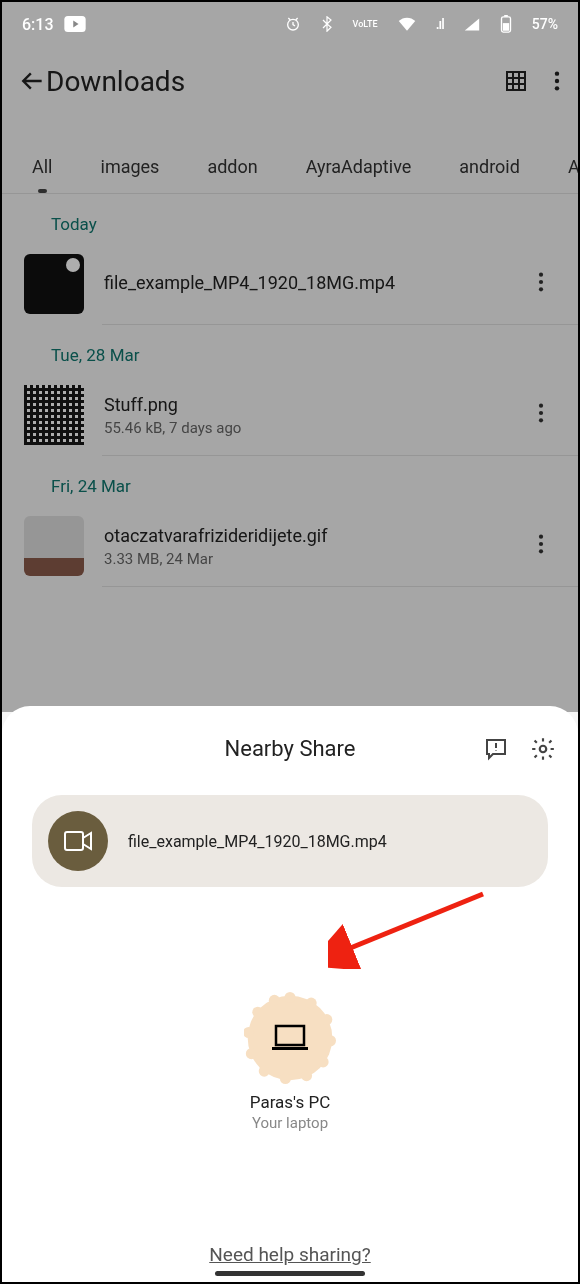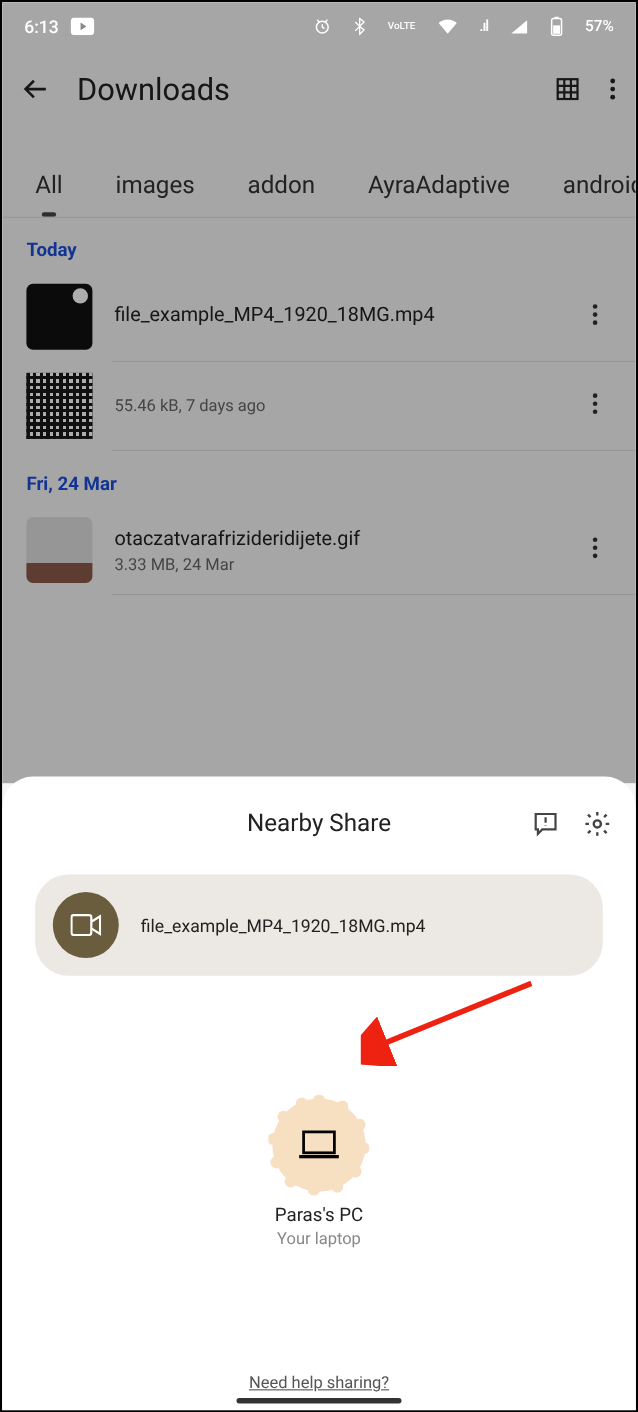--- a/index.html
+++ b/index.html
@@ -7,29 +7,29 @@
 body { background: #fff; position: relative; border: 2px solid #000; overflow: hidden; }
 
 .dim-layer { position: absolute; inset: 0; background: #f5f5f5; }
 .dim-overlay { position: absolute; inset: 0; background: rgba(0,0,0,0.32); z-index: 5; pointer-events: none; }
 
 .status-bar { height: 44px; display: flex; align-items: center; justify-content: space-between; padding: 17px 20px; color: #fff; font-size: 16px; font-weight: 500; position: relative; z-index: 6; }
 .status-left { display: flex; align-items: center; gap: 10px; }
 .status-right { display: flex; align-items: center; gap: 20px; font-size: 14px; }
 .status-right svg { fill: #fff; }
 
-.app-bar { height: 70px; display: flex; align-items: center; padding: 0 18px; gap: 24px; }
+.app-bar { height: 70px; display: flex; align-items: center; padding: 0 18px; }
 .app-bar .title { font-size: 28px; font-weight: 400; color: #222; flex: 1; }
 .app-bar-actions { display: flex; gap: 26px; align-items: center; }
 
-.tabs { display: flex; gap: 48px; padding: 40px 30px 16px 30px; overflow: hidden; white-space: nowrap; color: #333; font-size: 22px; border-bottom: 1px solid #ddd; }
+.tabs { display: flex; gap: 48px; padding: 40px 30px 16px 30px; overflow: hidden; white-space: nowrap; color: #333; font-size: 18px; border-bottom: 1px solid #ddd; }
 .tabs .tab:first-child { position: relative; }
 .tabs .tab:first-child::after { content: ""; position: absolute; left: 6px; right: 6px; bottom: -16px; height: 4px; background: #444; border-radius: 2px; }
 
-.section-header { padding: 20px 22px 10px; font-size: 17px; color: #1d4ed8; font-weight: 700; }
+.section-header { padding: 20px 22px 10px; font-size: 17px; color: #0f766e; font-weight: 400; margin-left: 27px; }
 
 .file-row { display: flex; align-items: center; padding: 10px 22px; gap: 20px; }
 .thumb { width: 60px; height: 60px; background: #111; border-radius: 6px; flex-shrink: 0; position: relative; }
 .thumb.qrcode { background: #fff; }
 .thumb.photo { background: linear-gradient(#ddd 70%, #8a5a4a 70%); }
 .thumb .play-badge { position: absolute; top: 4px; right: 4px; width: 14px; height: 14px; background: #fff; border-radius: 50%; }
 .file-info { flex: 1; }
 .file-name { font-size: 18px; color: #222; margin-bottom: 4px; }
 .file-meta { font-size: 15px; color: #666; }
 .file-more { width: 30px; text-align: center; color: #333; }
@@ -47,21 +47,21 @@
 
 .device-area { flex: 1; display: flex; flex-direction: column; align-items: center; justify-content: center; position: relative; }
 .device-badge { width: 80px; height: 80px; border-radius: 50%; background: #f7dfc2; display: flex; align-items: center; justify-content: center; position: relative; }
 .device-badge::before { content: ""; position: absolute; inset: -6px; border-radius: 50%; background: radial-gradient(circle, #f7dfc2 62%, transparent 62%); box-shadow: 0 0 0 0 transparent; }
 .scallop { position: absolute; inset: -6px; }
 .device-name { margin-top: 14px; font-size: 17px; color: #222; }
 .device-sub { font-size: 15px; color: #888; margin-top: 2px; }
 
 .arrow { position: absolute; top: 2px; right: 68px; }
 
-.help-link { text-align: center; font-size: 15px; color: #555; text-decoration: underline; margin-bottom: 2px; }
+.help-link { text-align: center; font-size: 19px; color: #555; text-decoration: underline; margin-bottom: 2px; }
 
 .home-indicator { position: absolute; bottom: 6px; left: 50%; transform: translateX(-50%); width: 150px; height: 5px; background: #333; border-radius: 3px; z-index: 20; }
 
 .qrcode-pattern { width: 100%; height: 100%; background-image:
   repeating-linear-gradient(0deg, #000 0 3px, transparent 3px 6px),
   repeating-linear-gradient(90deg, #000 0 3px, transparent 3px 6px);
   background-blend-mode: multiply; opacity: .9; }
 </style>
 </head>
 <body>
@@ -139,25 +139,27 @@
     <div class="file-more">
       <svg width="6" height="22" viewBox="0 0 6 24" fill="#333">
           <circle cx="3" cy="4" r="2.3"></circle>
           <circle cx="3" cy="12" r="2.3"></circle>
           <circle cx="3" cy="20" r="2.3"></circle>
         </svg>
     </div>
   </div>
   <div class="divider"></div>
 
+  <div class="section-header">Tue, 28 Mar</div>
   <div class="file-row">
     <div class="thumb qrcode">
         <div class="qrcode-pattern"></div>
       </div>
     <div class="file-info">
+      <div class="file-name">Stuff.png</div>
       <div class="file-meta">55.46 kB, 7 days ago</div>
     </div>
     <div class="file-more">
       <svg width="6" height="22" viewBox="0 0 6 24" fill="#333">
           <circle cx="3" cy="4" r="2.3"></circle>
           <circle cx="3" cy="12" r="2.3"></circle>
           <circle cx="3" cy="20" r="2.3"></circle>
         </svg>
     </div>
   </div>

